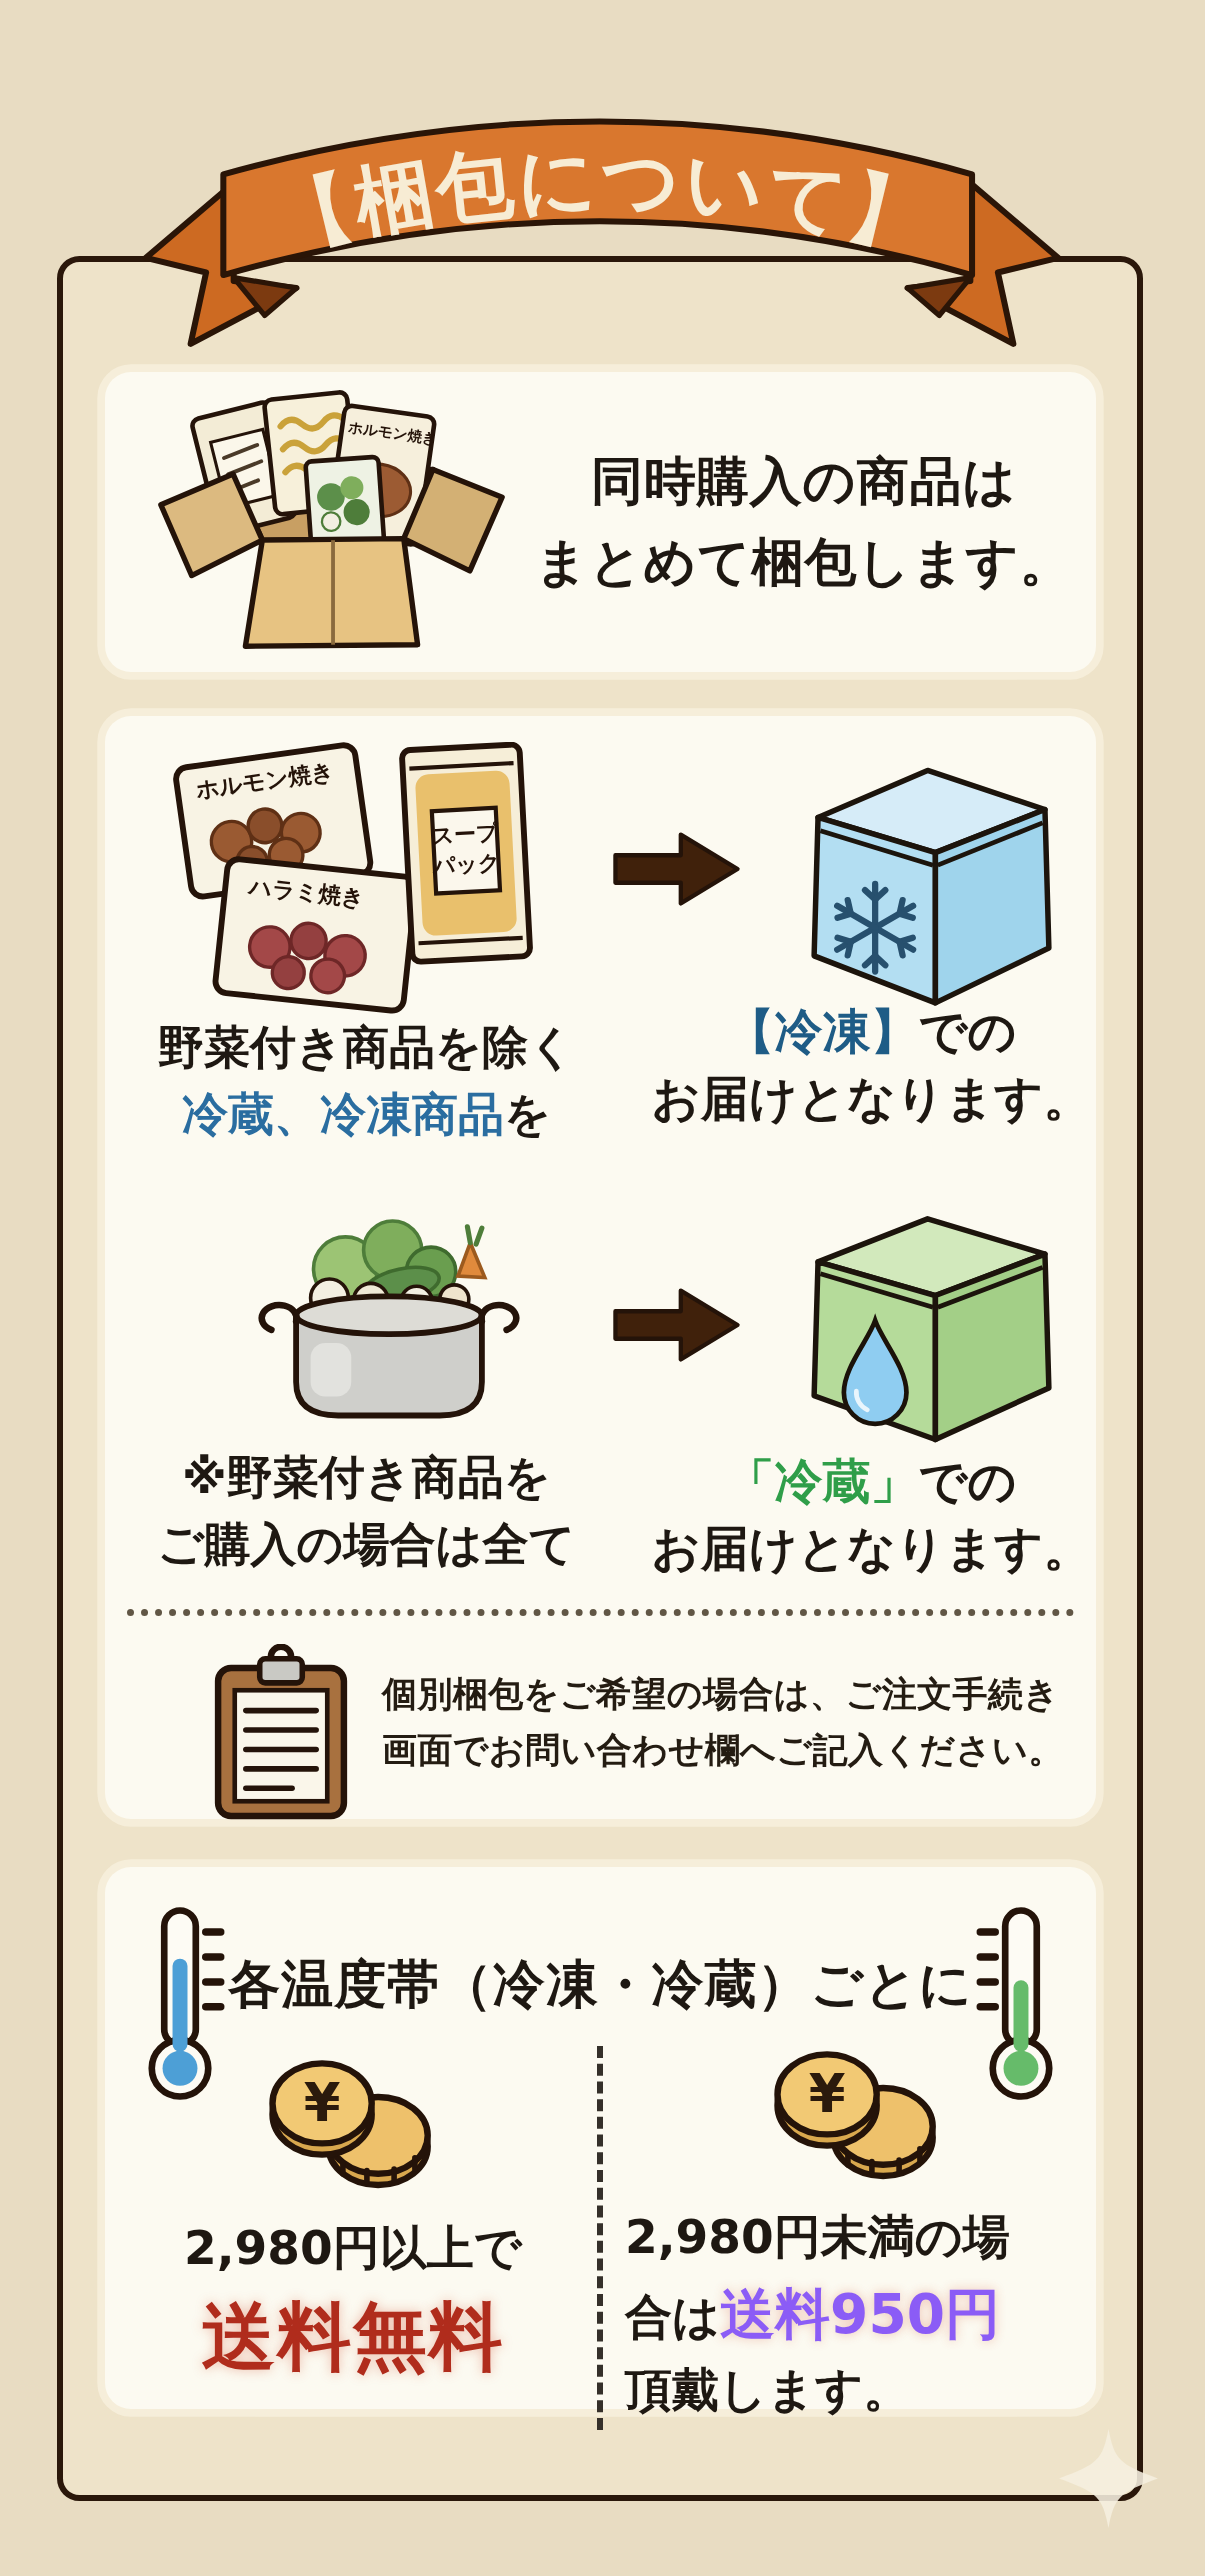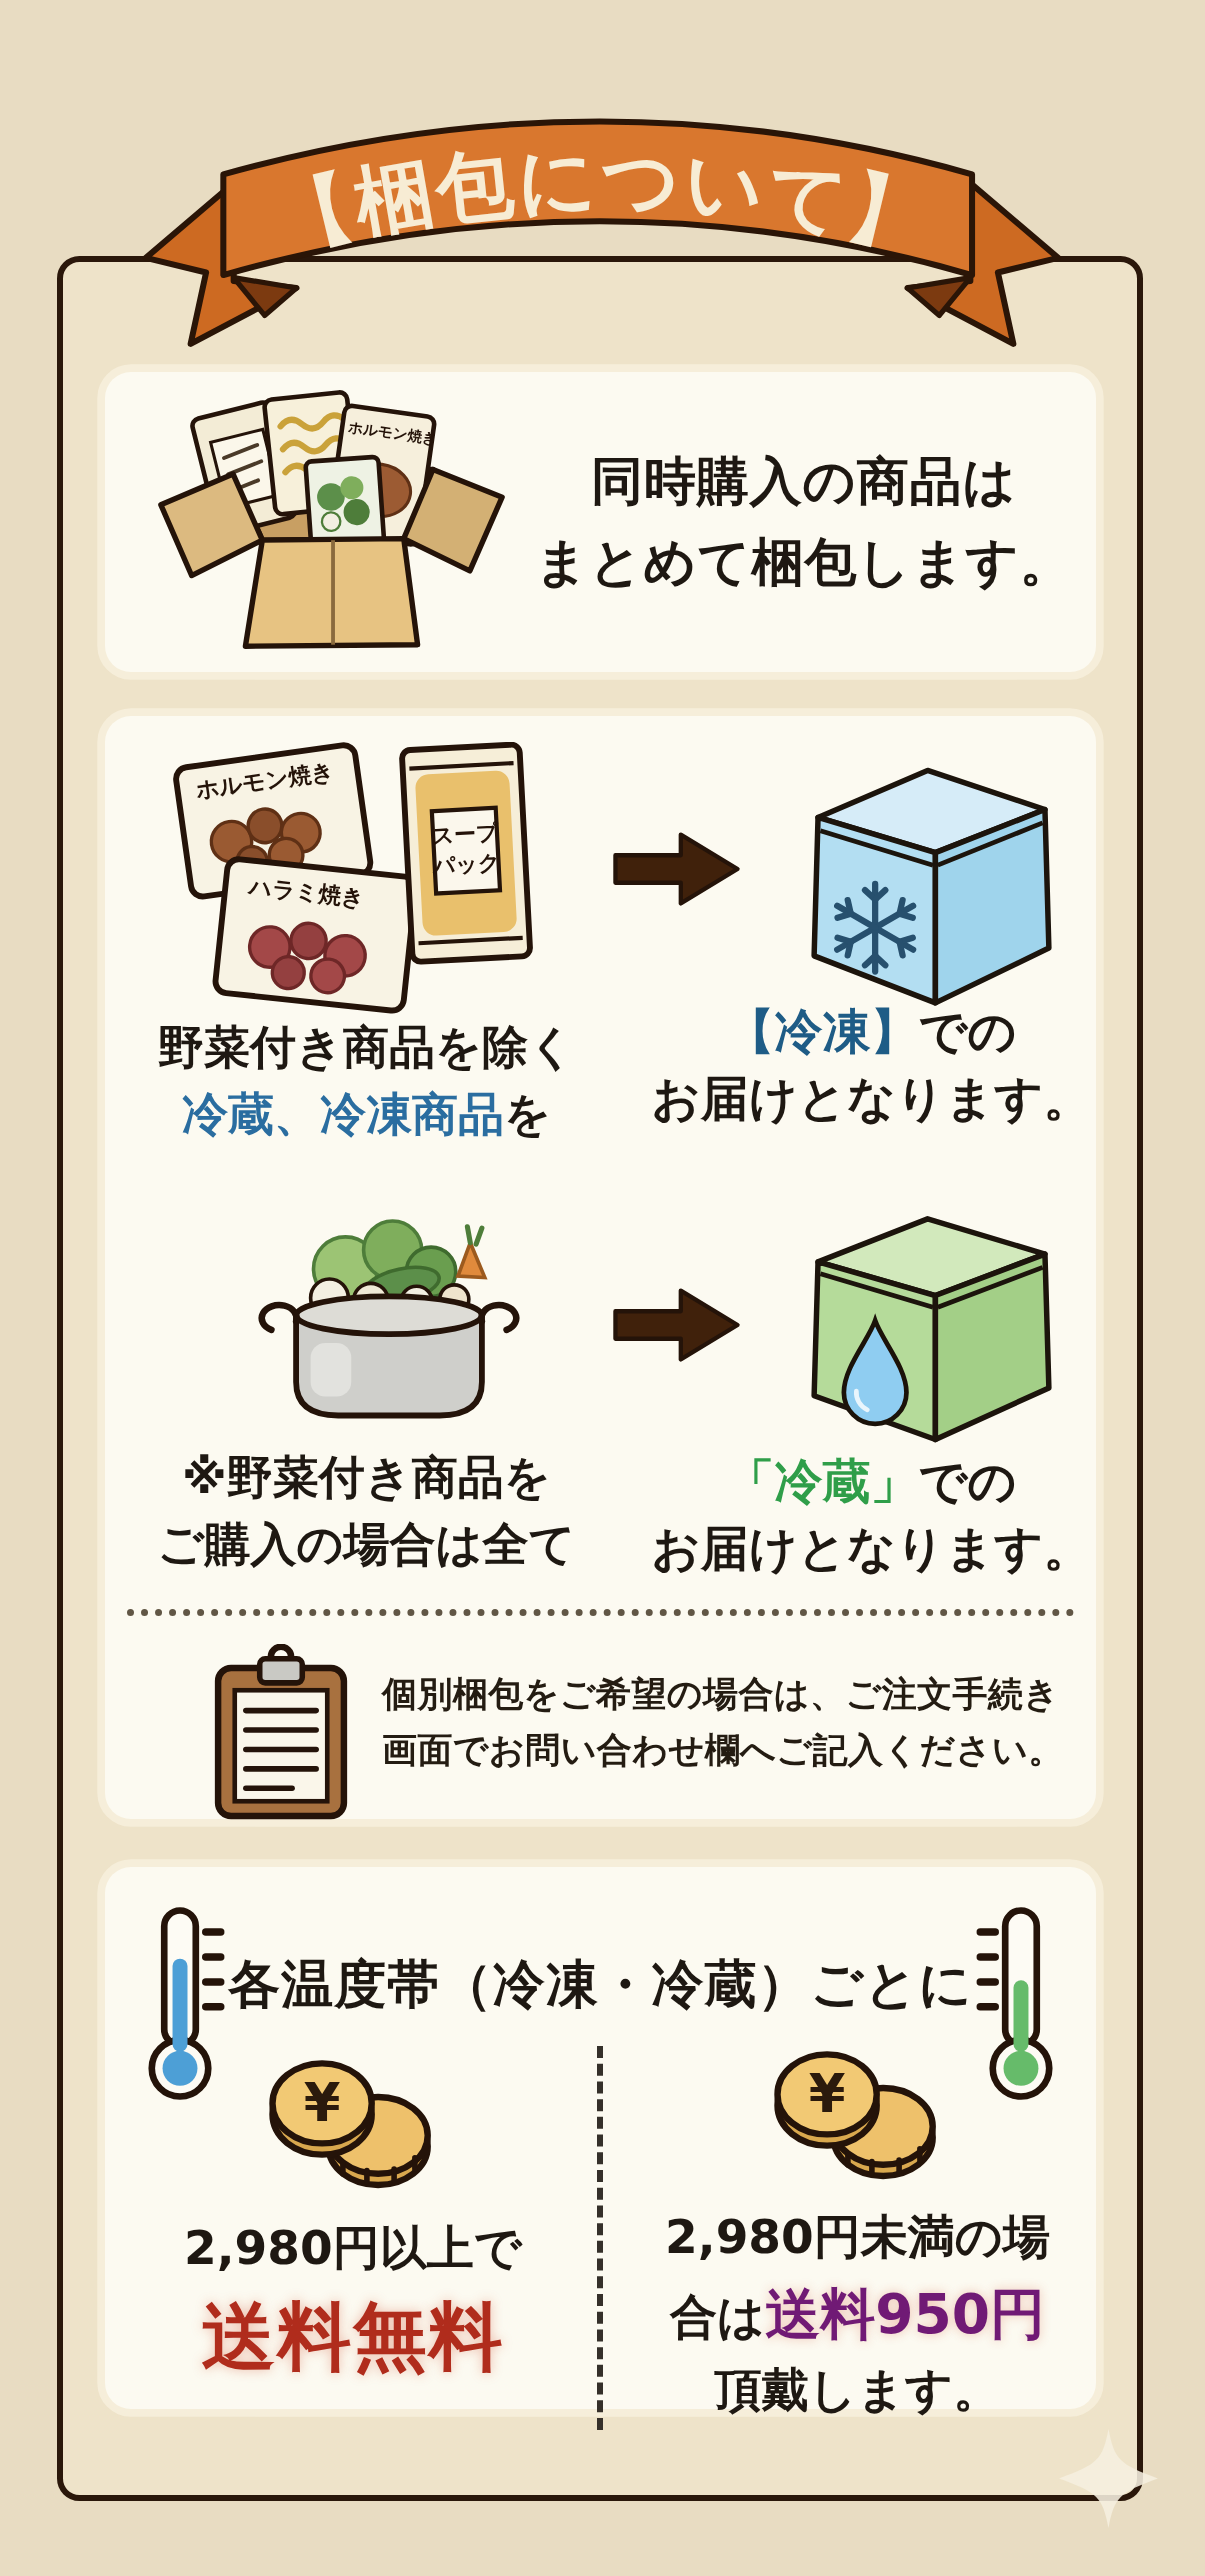--- a/index.html
+++ b/index.html
@@ -39,21 +39,21 @@
   .card2 .arrow2{position:absolute;left:506px;top:566px;width:131px;height:86px;}
   .card2 .ill-fridge{position:absolute;left:670px;top:475px;width:313px;height:267px;}
   .cap{position:absolute;font-weight:bold;text-align:center;color:#1e1812;}
   .cap1L{left:0;top:298px;width:523px;font-size:46px;line-height:1.45;}
   .cap1R{left:542px;top:282px;width:449px;font-size:48px;line-height:1.4;text-align:center;}
   .cap2L{left:0;top:728px;width:523px;font-size:46px;line-height:1.45;}
   .cap2R{left:542px;top:732px;width:449px;font-size:48px;line-height:1.4;}
   .blue{color:#2a6da0;}
   .blue2{color:#1e5c86;}
   .green{color:#2f9e49;}
-  .red{color:#701a75;}
+  .red{color:#8b5cf6;}
   .dotline{
     position:absolute;left:22.4px;top:893px;width:947px;height:0;
     border-top:7.7px dotted #463a28;opacity:.85;
   }
   .clipwrap{position:absolute;left:102px;top:928px;width:148px;height:155px;}
   .note{
     position:absolute;left:277px;top:950px;width:714px;text-align:left;
     font-weight:bold;font-size:35px;line-height:1.6;color:#241c12;letter-spacing:0.4px;
   }
   
@@ -63,21 +63,21 @@
     position:absolute;left:112px;right:112px;top:83px;text-align:center;
     font-weight:bold;font-size:52px;color:#1e1812;letter-spacing:0.9px;
   }
   .c3divider{position:absolute;left:492px;top:179px;height:384px;border-left:6.9px dashed #35302a;}
   .c3col{position:absolute;text-align:center;font-weight:bold;color:#1e1812;}
   .c3left{left:6.9px;top:174px;width:482px;}
   .c3right{left:520px;top:165px;width:465px;}
   .coins{width:217px;height:160px;}
   .c3l1{font-size:47px;margin-top:15.5px;}
   .c3l2{font-size:74px;margin-top:8.6px;color:#b02c1c;text-shadow:0 0 12px rgba(205,70,35,.35);letter-spacing:1.7px;}
-  .c3r{font-size:47px;line-height:1.5;margin-top:10.3px;text-align:center;}
+  .c3r{font-size:47px;line-height:1.5;margin-top:10.3px;text-align:left;}
   .c3r .red{font-size:55px;text-shadow:0 0 10.3px rgba(205,70,35,.3);}
   .sparkle{position:absolute;left:1055px;top:2425px;width:107px;height:107px;z-index:6;opacity:.88;}
   svg{display:block;}
   svg text{font-family:"DejaVu Sans","Liberation Sans",sans-serif;}
 </style>
 </head>
 <body>
 
 <div class="page">
 

